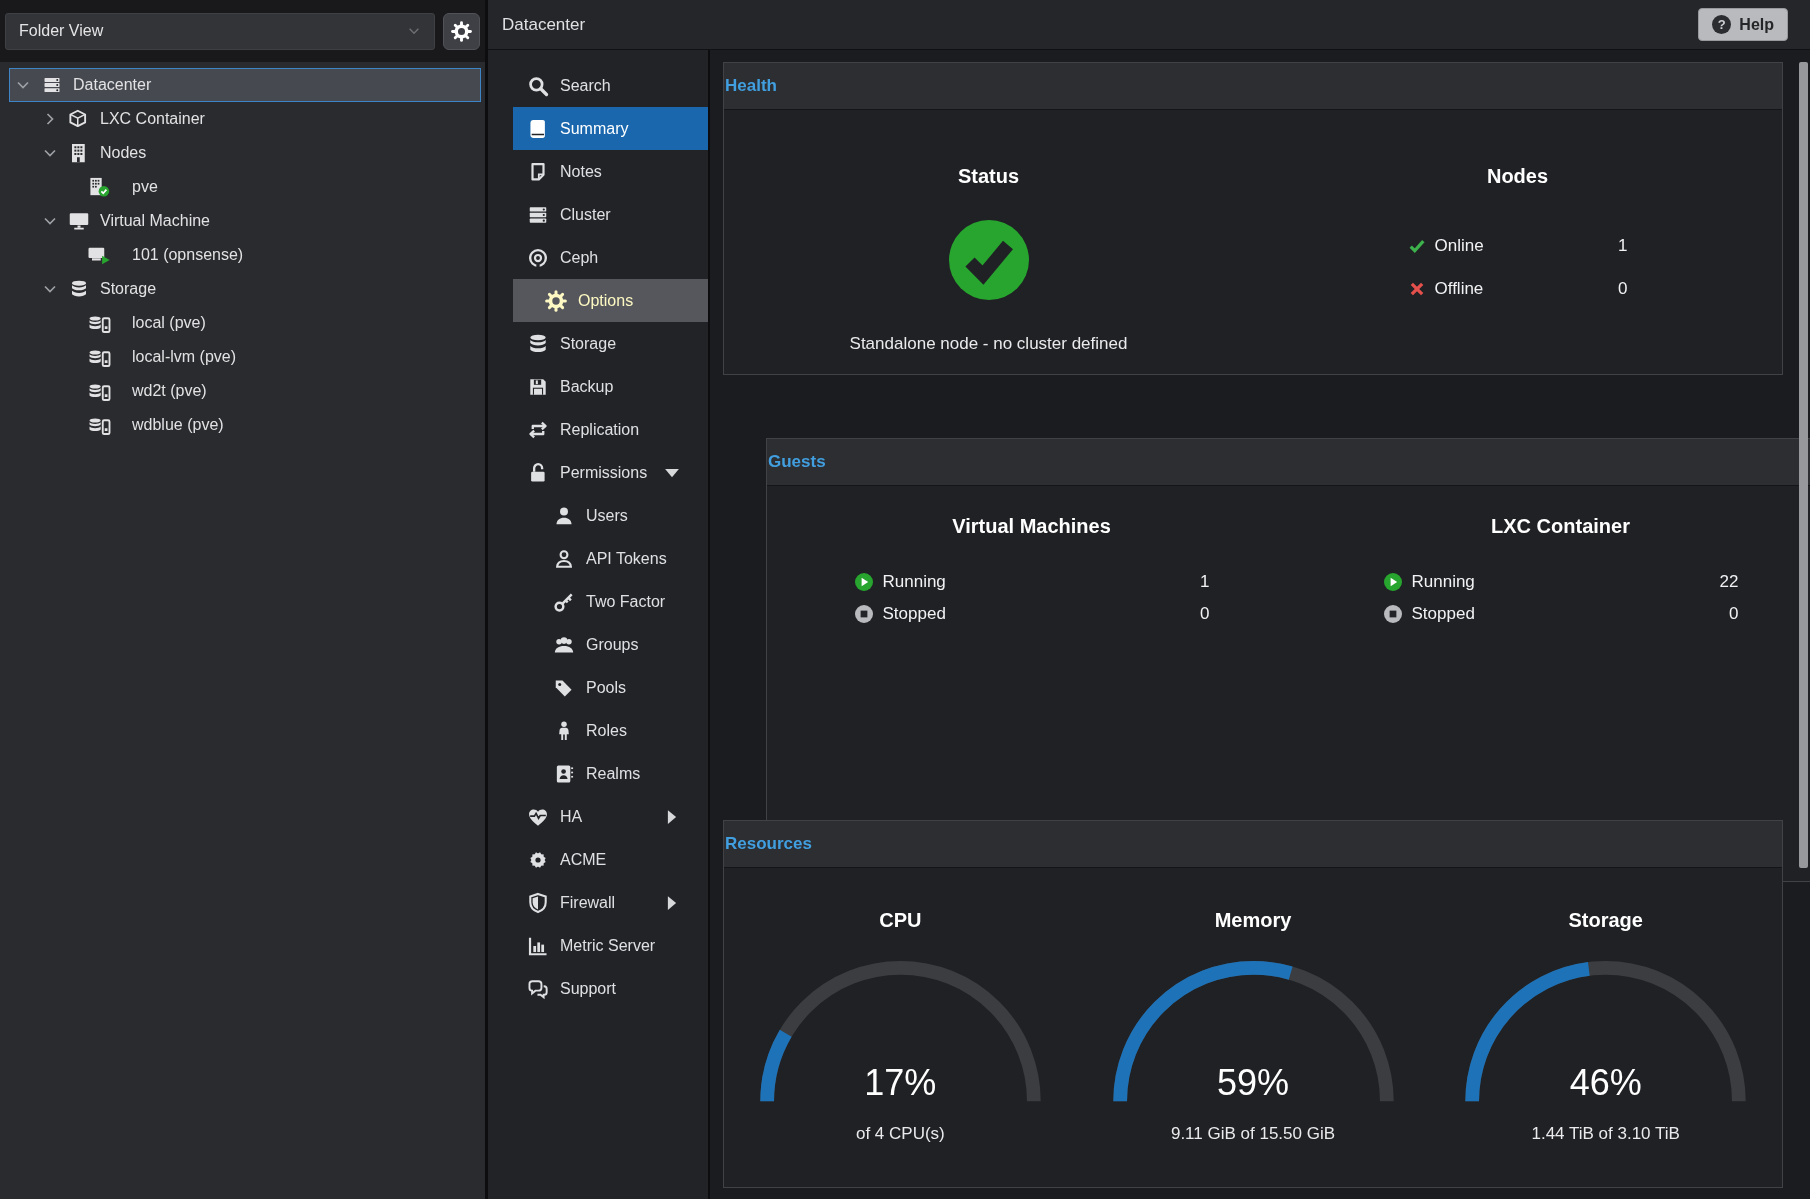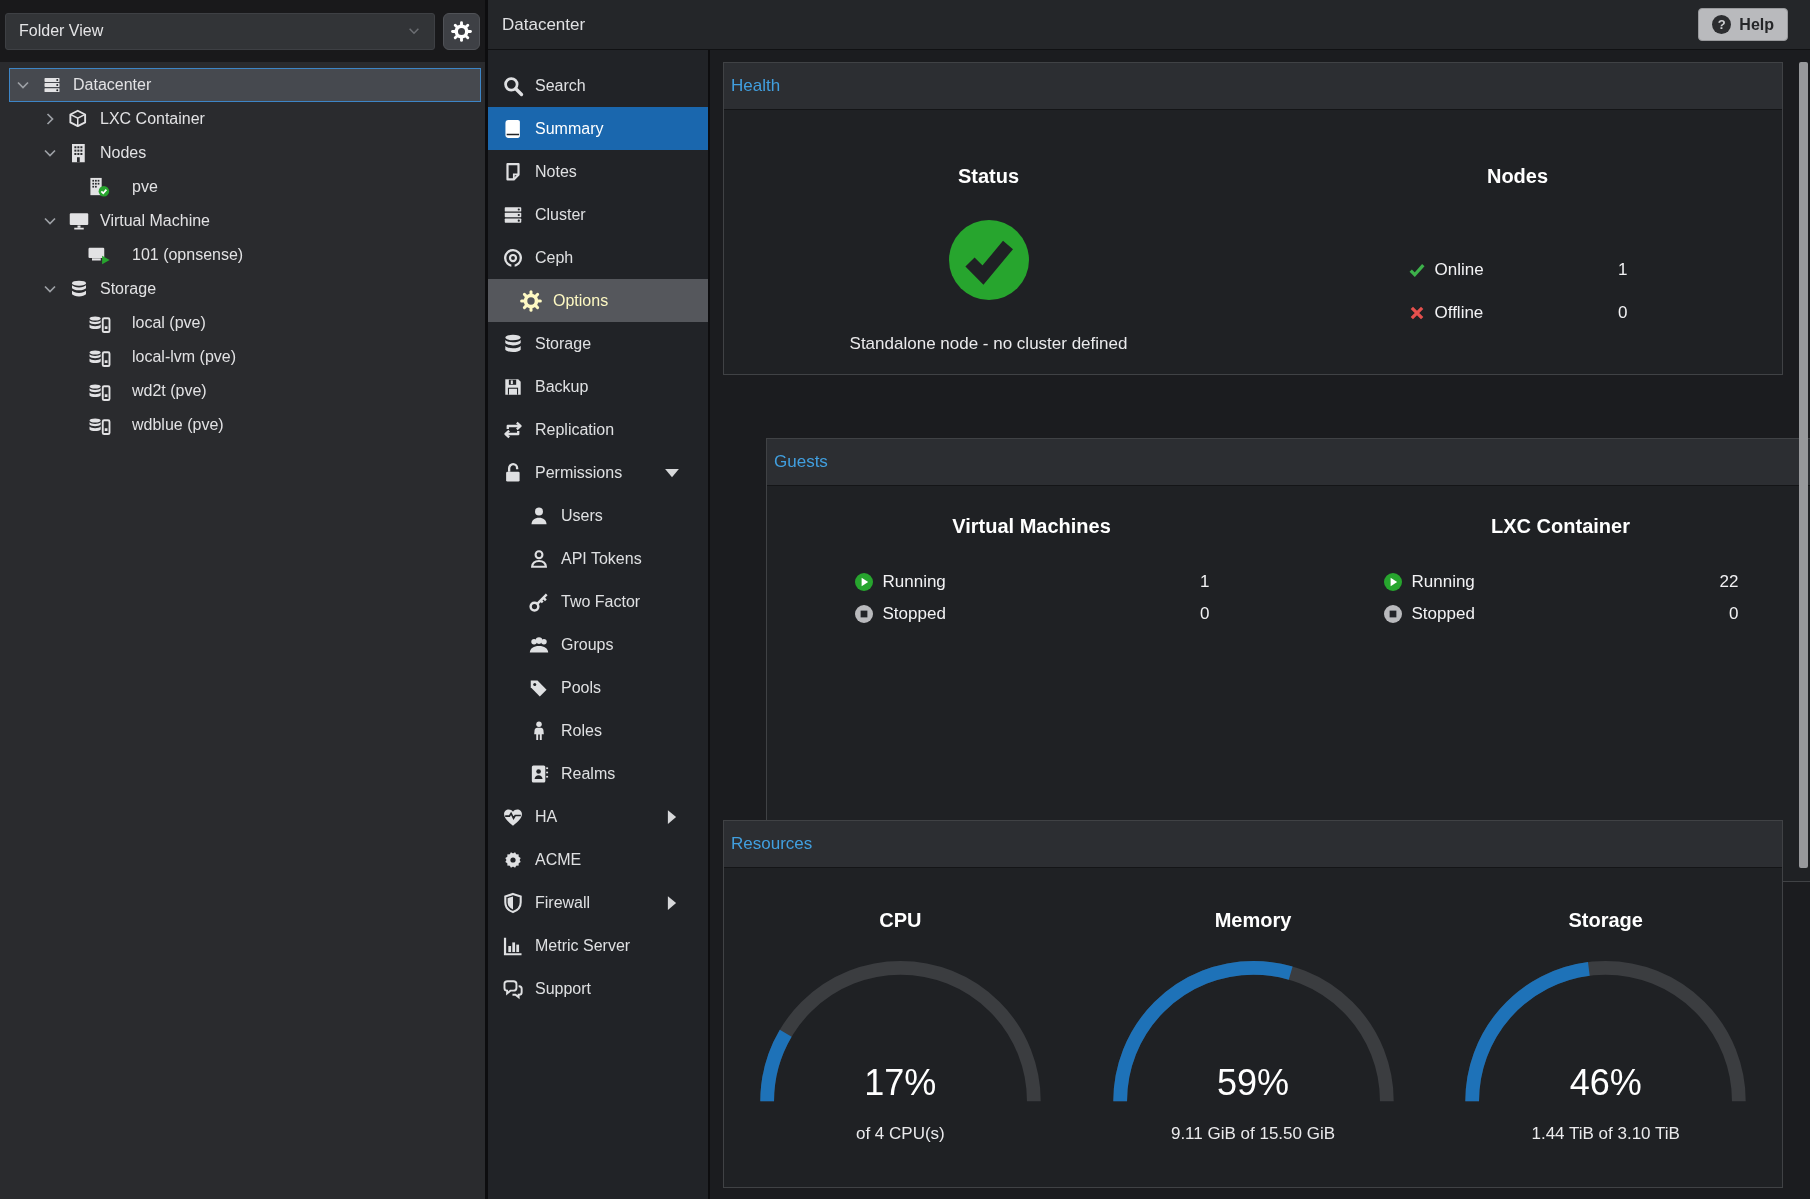--- a/index.html
+++ b/index.html
@@ -24,41 +24,41 @@
   .tree-row.selected{background:#46494f;border:1px solid #3d85c6;margin:0 4px 0 9px;padding-left:5px;}
   
   .right{flex:1;display:flex;flex-direction:column;min-width:0;}
   .content-header{height:50px;background:#242629;border-bottom:1px solid #101113;display:flex;align-items:center;padding:0 14px;box-sizing:border-box;flex:none;}
   .content-title{color:#dfe0e2;font-size:17px;}
   .help-btn{margin-left:auto;margin-right:8px;background:#b9babd;border:1px solid #98999c;border-radius:4px;height:33px;padding:0 13px;display:flex;align-items:center;gap:8px;font-size:16px;font-weight:bold;color:#252628;font-family:"Liberation Sans",sans-serif;cursor:pointer;}
   .help-q{width:19px;height:19px;border-radius:50%;background:#2c2d30;color:#cfd0d3;display:flex;align-items:center;justify-content:center;font-size:13px;font-weight:bold;}
   .below{flex:1;display:flex;position:relative;min-height:0;}
   
   .nav{width:222px;background:#212327;border-right:2px solid #0d0d0f;box-sizing:border-box;padding-top:14px;flex:none;}
-  .nav-item{height:43px;display:flex;align-items:center;color:#dfe0e2;font-size:16px;padding-left:14px;position:relative;cursor:pointer;box-sizing:border-box;}
+  .nav-item{height:43px;display:flex;align-items:center;color:#dfe0e2;font-size:16px;padding-left:14px;position:relative;cursor:pointer;box-sizing:border-box;margin-left:25px;}
   .nav-item .i{width:22px;height:22px;margin-right:11px;}
   .nav-item.sub{padding-left:40px;}
   .nav-item.sel-blue{background:#1a67ae;color:#fff;}
   .nav-item.sel-gray{background:#55575c;color:#fef9c3;padding-left:32px;}
   .caret-end{position:absolute;right:14px;width:15px;height:15px;color:#d7d8da;}
   
   .content{flex:1;background:#1b1c1f;position:relative;overflow:hidden;}
   .panel{position:absolute;left:13px;width:1060px;border:1px solid #404245;background:#1f2124;box-sizing:border-box;}
-  .panel-h{height:47px;background:#2c2e32;border-bottom:1px solid #141517;display:flex;align-items:center;padding:0 7px;font-size:17px;color:#419fdf;box-sizing:border-box;}
+  .panel-h{height:47px;background:#2c2e32;border-bottom:1px solid #141517;display:flex;align-items:center;padding:0 1px;font-size:17px;color:#419fdf;box-sizing:border-box;font-weight:bold;}
   #p-health{top:12px;height:313px;}
   #p-guests{top:388px;height:444px;margin-left:43px;}
   #p-res{top:770px;height:368px;}
   .cols{display:flex;}
   .col{flex:1;display:flex;flex-direction:column;align-items:center;}
   .sec-heading{font-size:20px;font-weight:bold;color:#fff;line-height:24px;}
   
   #p-health .col{padding-top:54px;}
   .status-circle{margin-top:30px;width:84px;height:84px;}
   .status-msg{margin-top:32px;font-size:17px;color:#eaeaec;}
-  .node-rows{margin-top:72px;width:220px;}
+  .node-rows{margin-top:48px;width:220px;}
   .mini-row{display:flex;align-items:center;margin-bottom:23px;font-size:17px;color:#f2f2f4;}
   .mini-row .i{width:18px;height:18px;margin-right:9px;}
   .mini-row .val{margin-left:auto;}
   .green{color:#3db14b;}
   .red{color:#e5504d;}
   
   #p-guests .col{padding-top:28px;}
   .guest-rows{margin-top:30px;width:356px;}
   .guest-rows .mini-row{margin-bottom:4px;height:28px;}
   .guest-rows .i{width:20px;height:20px;}

